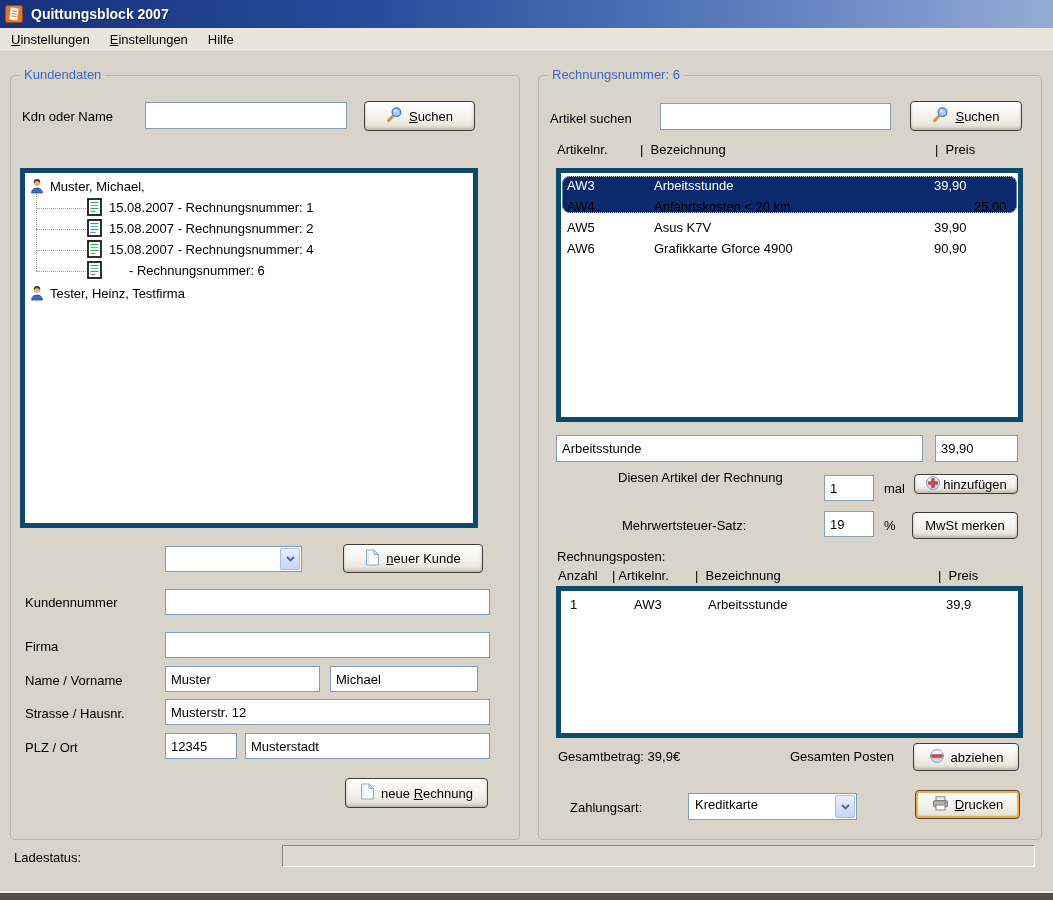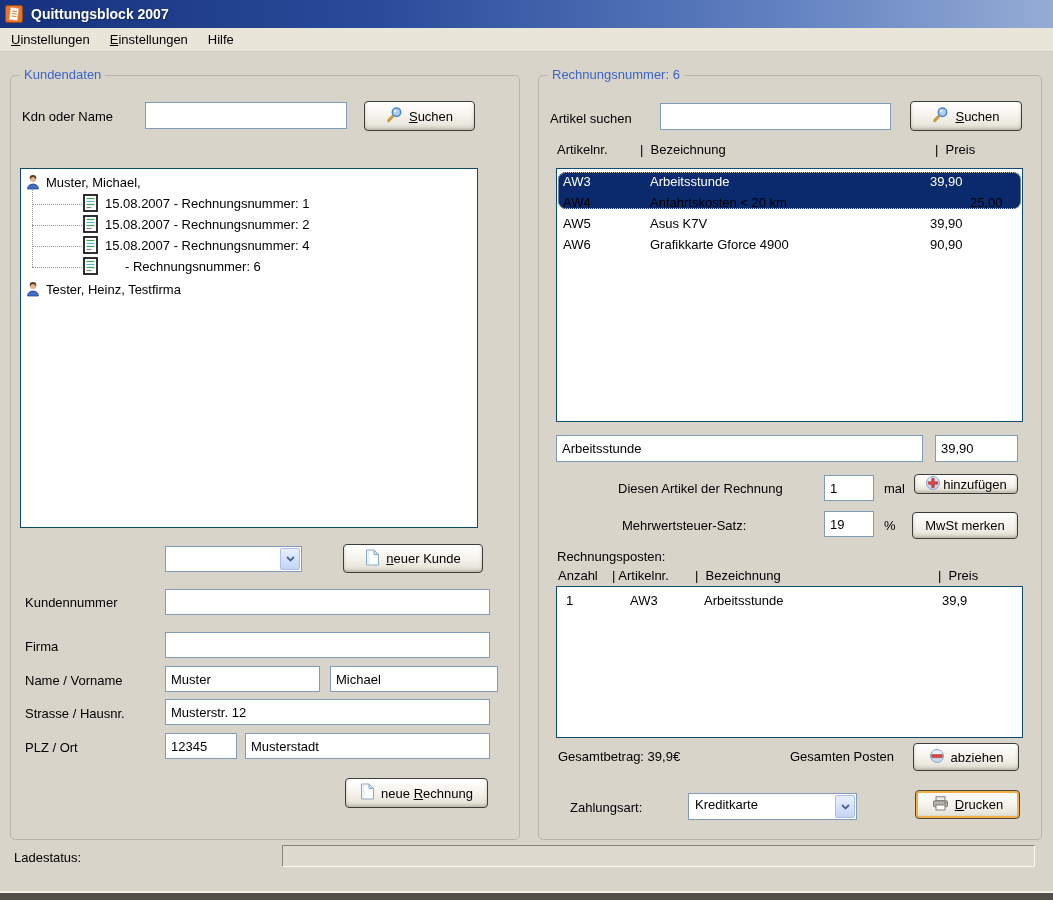--- a/index.html
+++ b/index.html
@@ -26,21 +26,21 @@
   
   .lbl{position:absolute;white-space:pre;}
   .tb{position:absolute;background:#fff;border:1px solid #7f9db9;box-sizing:border-box;
       font-family:"Liberation Sans",sans-serif;font-size:13px;padding:2px 5px;margin:0;}
   .btn{position:absolute;display:flex;align-items:center;justify-content:center;gap:6px;
       border:1px solid #3c3c38;border-radius:4px;box-sizing:border-box;cursor:pointer;
       background:linear-gradient(180deg,#ffffff 0%,#f5f3ec 50%,#e2dfd3 100%);
       box-shadow:inset 0 1px 0 #fff, inset 0 -2px 3px rgba(150,145,128,.5);
       font-family:"Liberation Sans",sans-serif;font-size:13px;color:#000;}
   .btn-default{box-shadow:inset 0 0 0 2px #f2ae44, inset 0 -2px 2px rgba(150,145,128,.4);border-color:#4a4a40;}
-  .sunken{position:absolute;background:#fff;border:1px solid #0c4a6e;box-sizing:border-box;overflow:hidden;}
+  .sunken{position:absolute;background:#fff;border:5px solid #0c4a6e;box-sizing:border-box;overflow:hidden;}
   .combo{position:absolute;background:#fff;border:1px solid #7f9db9;box-sizing:border-box;cursor:pointer;}
   .combo .val{position:absolute;left:6px;top:3px;}
   .combo-btn{position:absolute;right:1px;top:1px;bottom:1px;width:18px;border-radius:2px;
       background:linear-gradient(180deg,#e9f0fc,#c3d4f5);border:1px solid #a9bfe4;
       display:flex;align-items:center;justify-content:center;}
   
   .tree-row{position:absolute;height:20px;display:flex;align-items:center;cursor:pointer;}
   .dotv{position:absolute;width:0;border-left:1px dotted #9a9a92;}
   .doth{position:absolute;height:0;border-top:1px dotted #9a9a92;}
   
@@ -198,21 +198,21 @@
   </button>
 
   <span class="lbl" style="left:25px;top:595px;">Kundennummer</span>
   <input class="tb" style="left: 165px; top: 589px; width: 325px; height: 26px;" value="">
 
   <span class="lbl" style="left:25px;top:639px;">Firma</span>
   <input class="tb" style="left: 165px; top: 632px; width: 325px; height: 26px;" value="">
 
   <span class="lbl" style="left:25px;top:673px;">Name / Vorname</span>
   <input class="tb" style="left: 165px; top: 666px; width: 155px; height: 26px;" value="Muster">
-  <input class="tb" style="left: 330px; top: 666px; width: 168px; height: 26px;" value="Michael">
+  <input class="tb" style="left: 330px; top: 666px; width: 148px; height: 26px;" value="Michael">
 
   <span class="lbl" style="left:25px;top:706px;">Strasse / Hausnr.</span>
   <input class="tb" style="left: 165px; top: 699px; width: 325px; height: 26px;" value="Musterstr. 12">
 
   <span class="lbl" style="left:25px;top:740px;">PLZ / Ort</span>
   <input class="tb" style="left: 165px; top: 733px; width: 72px; height: 26px;" value="12345">
   <input class="tb" style="left: 245px; top: 733px; width: 245px; height: 26px;" value="Musterstadt">
 
   <button class="btn" style="left:345px;top:778px;width:143px;height:30px;">
     <span>
@@ -265,21 +265,21 @@
     <div class="lrow" style="top:66px;">
       <span style="left:5px;">AW6</span>
       <span style="left:92px;">Grafikkarte Gforce 4900</span>
       <span style="left:372px;">90,90</span>
     </div>
   </div>
 
   <input class="tb" style="left: 556px; top: 435px; width: 367px; height: 27px;" value="Arbeitsstunde">
   <input class="tb" style="left: 935px; top: 435px; width: 83px; height: 27px;" value="39,90">
 
-  <span class="lbl" style="left:618px;top:481px;">Diesen Artikel der Rechnung</span>
+  <span class="lbl" style="left:618px;top:470px;">Diesen Artikel der Rechnung</span>
   <input class="tb" style="left: 824px; top: 475px; width: 50px; height: 26px;" value="1">
   <span class="lbl" style="left:884px;top:481px;">mal</span>
   <button class="btn" style="left:914px;top:474px;width:104px;height:20px;gap:2px;">
     <span>
       <svg width="16" height="16" viewBox="0 0 16 16">
         <circle cx="8" cy="8" r="6.5" fill="#c8d8ee" stroke="#7a92b8" stroke-width="0.8"></circle>
         <ellipse cx="8" cy="4.8" rx="4.6" ry="2.4" fill="#e9f1fa"></ellipse>
         <path d="M6.7,3.6 h2.6 v3.1 h3.1 v2.6 h-3.1 v3.1 h-2.6 v-3.1 h-3.1 v-2.6 h3.1 z" fill="#d84848" stroke="#a02828" stroke-width="0.6"></path>
       </svg>
     </span>

